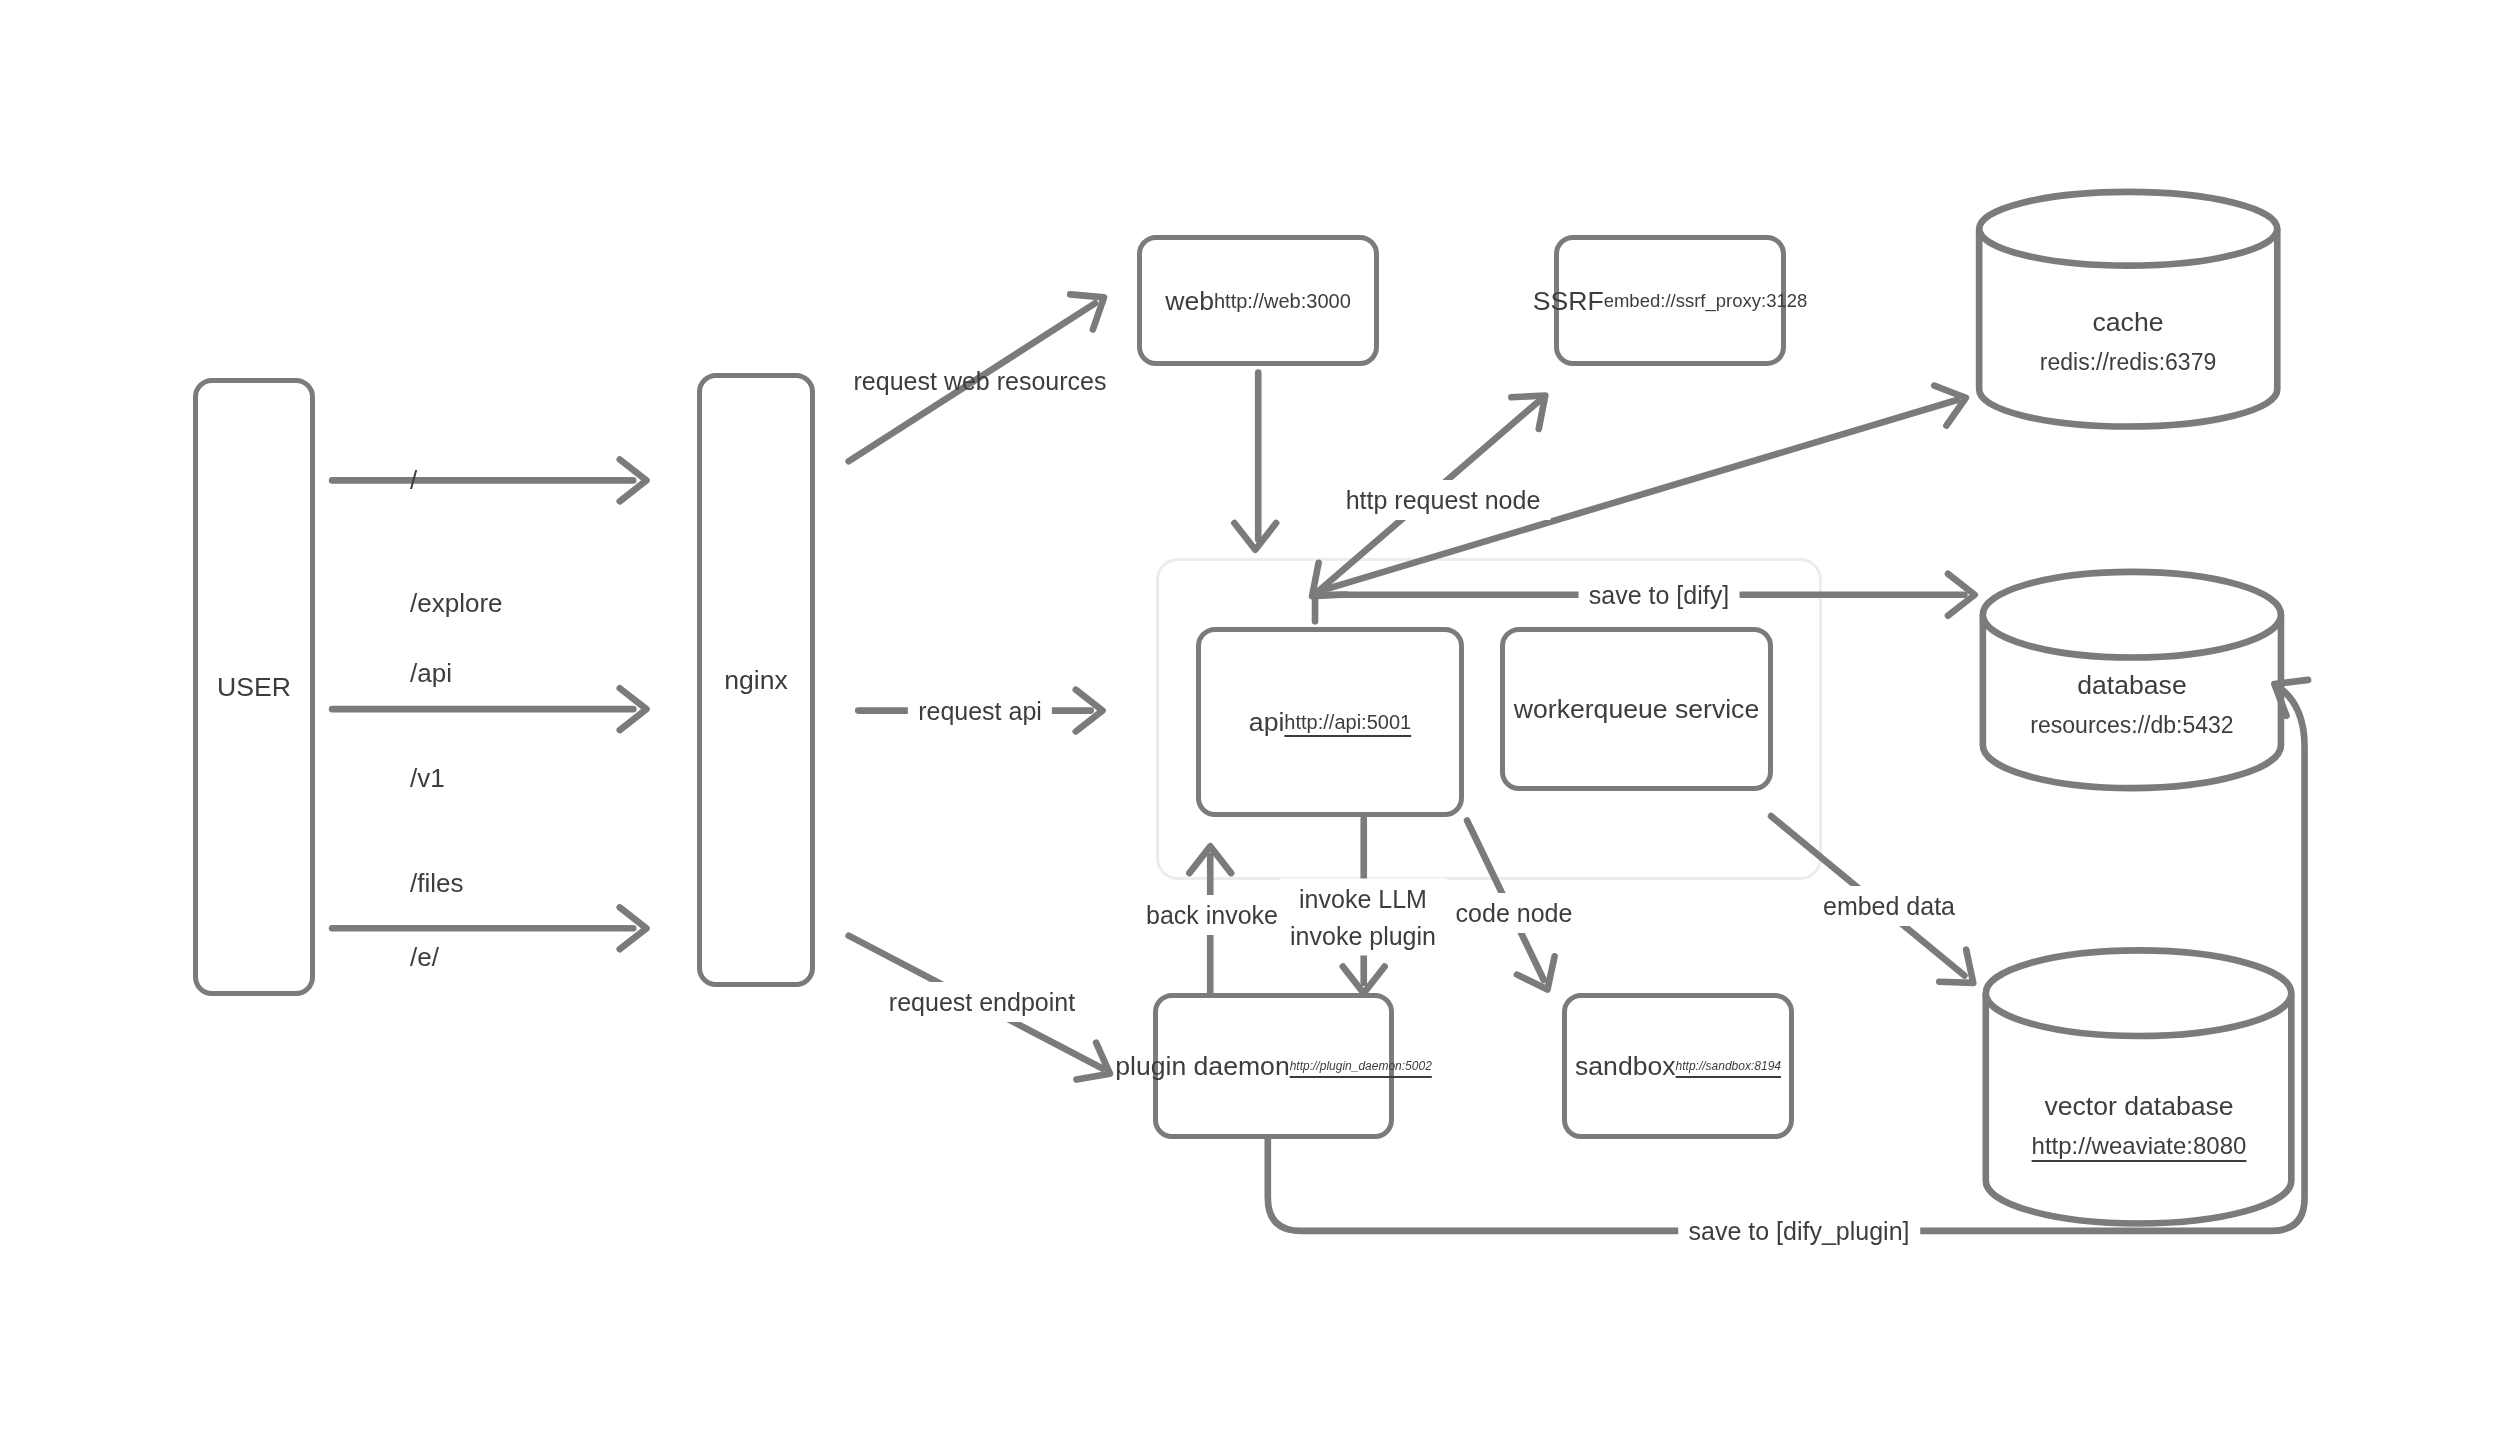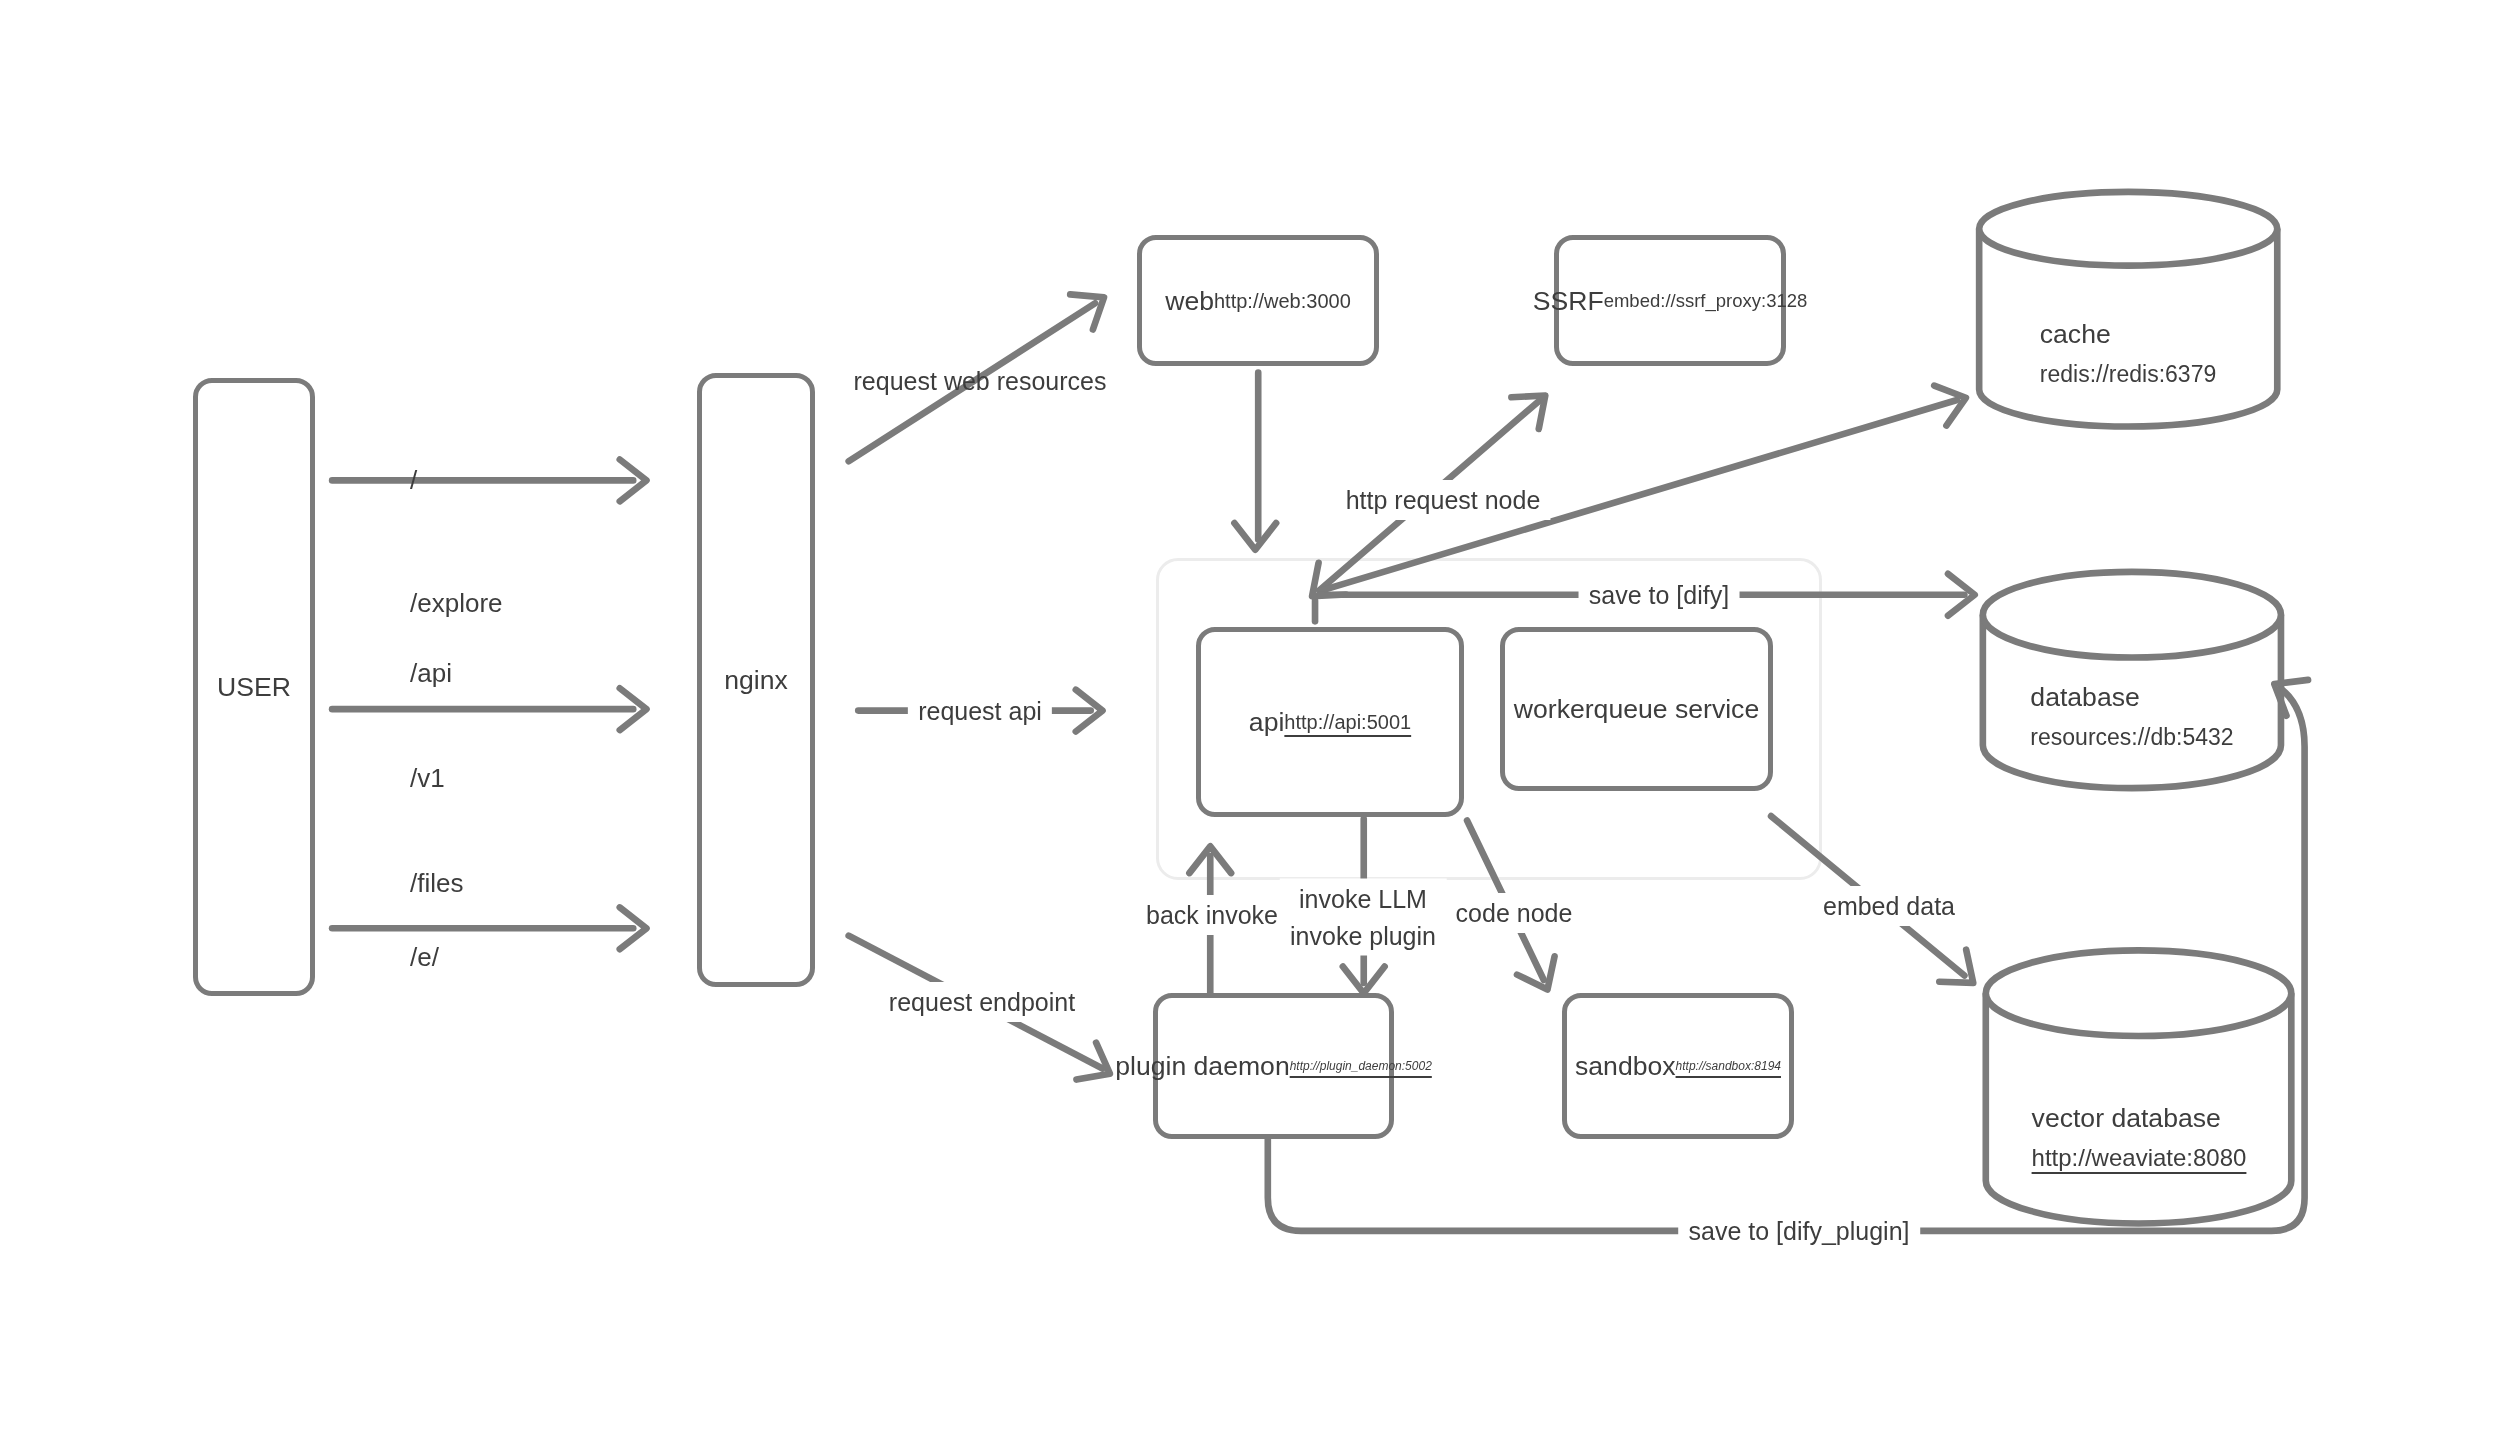--- a/index.html
+++ b/index.html
@@ -22,21 +22,21 @@
 
   .node{position:absolute;border:5.9px solid var(--stroke);border-radius:19px;background:var(--bg);
         display:flex;flex-direction:row;align-items:center;justify-content:center;
         text-align:center;z-index:3;}
   .node .title{font-size:26.6px;line-height:38px;white-space:nowrap;}
   .node .sub{font-size:20px;line-height:38px;white-space:nowrap;}
   .node .sub.sm{font-size:18.5px;line-height:34px;}
   .node .sub.xs{font-size:12px;line-height:32px;font-style:italic;}
   .u{text-decoration:underline;text-decoration-thickness:2.2px;text-underline-offset:5.9px;}
 
-  .cyl-label{position:absolute;transform:translate(-50%,-50%);z-index:3;white-space:nowrap;margin-top:12px;}
+  .cyl-label{position:absolute;transform:translate(-50%,-50%);text-align:center;z-index:3;white-space:nowrap;}
   .cyl-label .title{font-size:26.6px;line-height:40px;}
   .cyl-label .sub{font-size:23px;line-height:40px;}
   .cyl-label .sub.lg{font-size:24px;}
 
   .lbl{position:absolute;transform:translate(-50%,-50%);font-size:25px;line-height:37px;
        white-space:nowrap;text-align:center;z-index:4;color:var(--text);}
   .lbl.bg{background:var(--bg);padding:1.5px 10.3px;}
   .paths{position:absolute;font-size:26px;line-height:41px;white-space:pre;z-index:4;color:var(--text);text-align:left;}
   .paths.tight{line-height:35px;}
   .paths.single{line-height:34px;}

